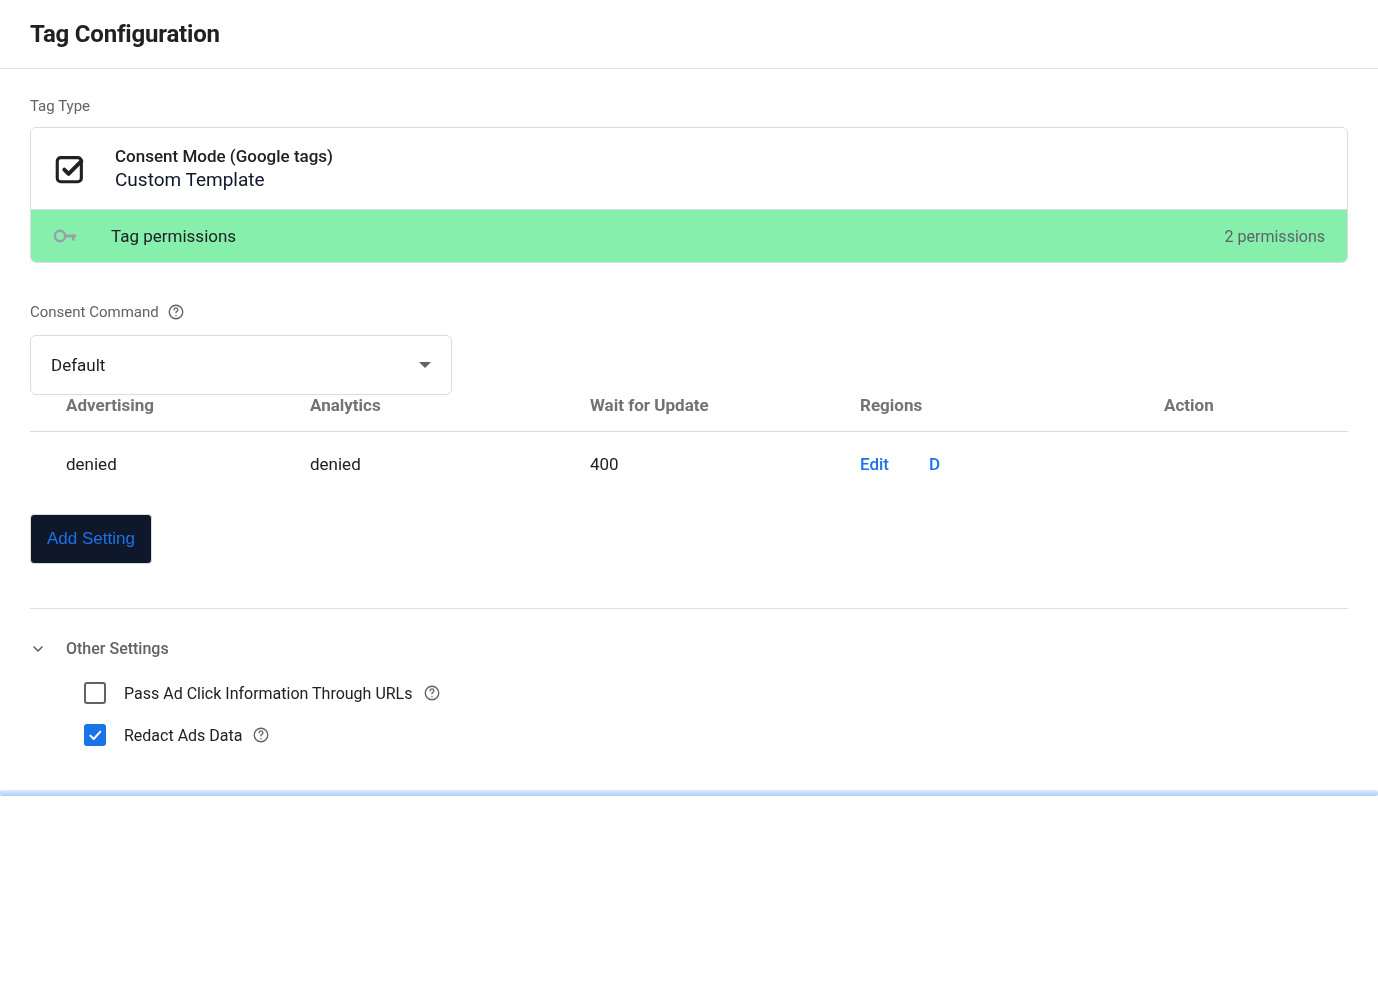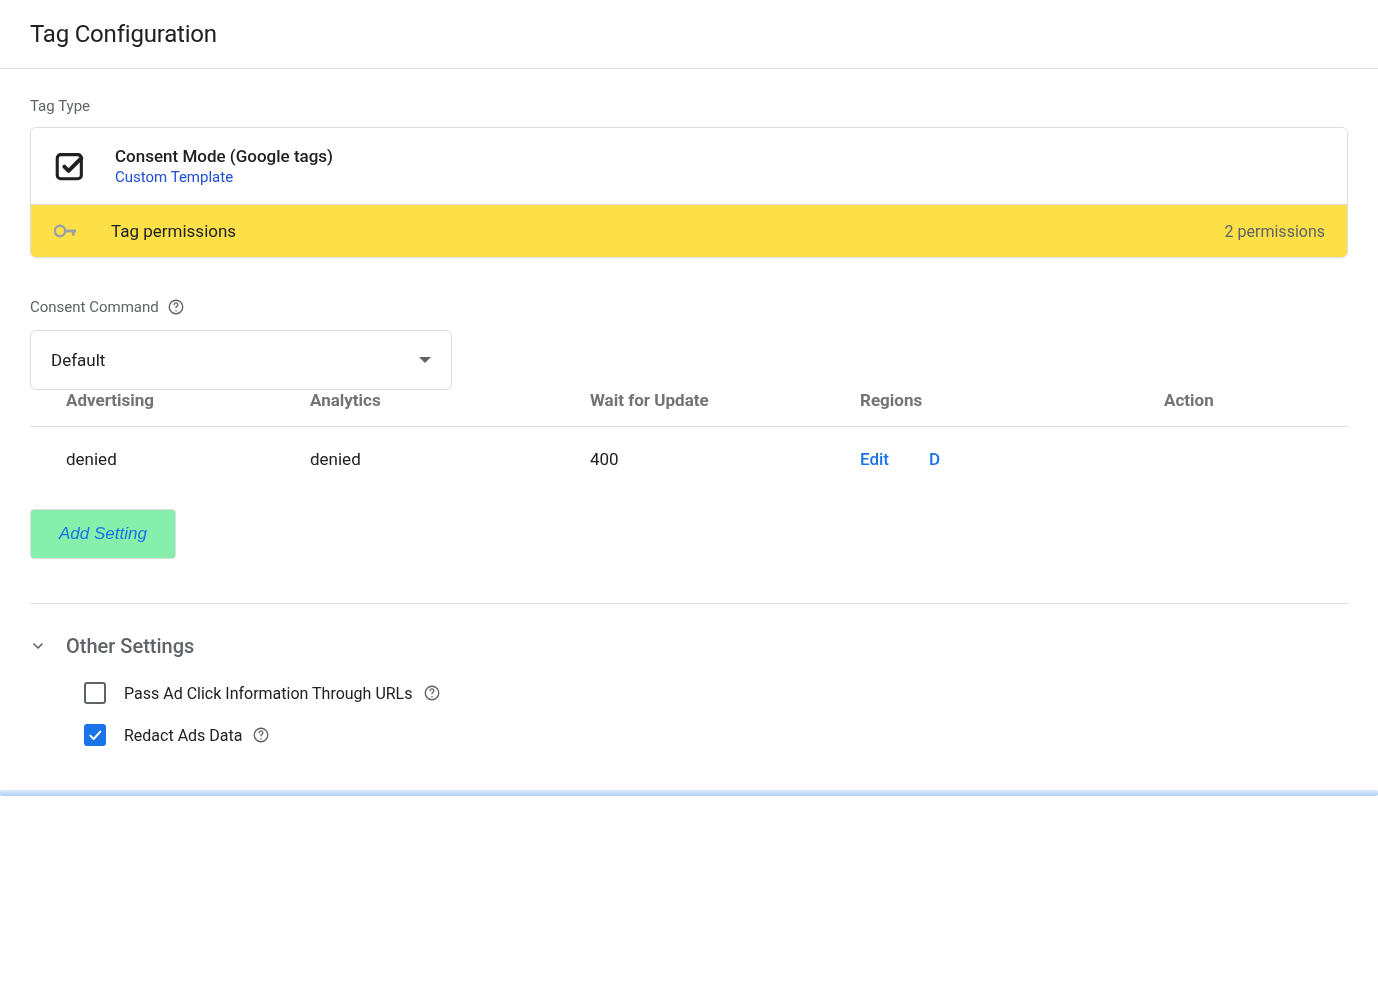--- a/index.html
+++ b/index.html
@@ -13,21 +13,21 @@
       color: #202124;
       font-size: 14px;
       width: 1378px;
       overflow-x: hidden;
     }
     .header {
       padding: 20px 30px 20px 30px;
     }
     .header-title {
       font-size: 24px;
-      font-weight: 400;
+      font-weight: 700;
       color: #202124;
       letter-spacing: -0.2px;
     }
     .divider-full {
       border-bottom: 1px solid #e0e0e0;
     }
     .content {
       padding: 28px 30px 20px 30px;
     }
     .section-label {
@@ -58,28 +58,28 @@
       display: flex;
       flex-direction: column;
     }
     .tag-type-title {
       font-size: 17px;
       font-weight: 500;
       color: #202124;
       margin-bottom: 2px;
     }
     .tag-type-subtitle {
-      font-size: 15px;
-      color: #1d4ed8;
+      font-size: 19px;
+      color: #0f172a;
     }
     .permissions-row {
       display: flex;
       align-items: center;
       padding: 16px 22px;
-      background: #fde047;
+      background: #86efac;
       border-top: 1px solid #dadce0;
     }
     .key-icon {
       width: 26px;
       height: 20px;
       margin-right: 32px;
       display: flex;
       align-items: center;
       justify-content: center;
     }
@@ -169,47 +169,46 @@
     }
     .action-link {
       color: #1a73e8;
       font-size: 17px;
       font-weight: 500;
       cursor: pointer;
     }
     .add-setting-btn {
       margin-top: 18px;
       border: 1px solid #dadce0;
-      background: #86efac;
+      background: #0f172a;
       border-radius: 4px;
-      padding: 14px 28px;
+      padding: 14px 16px;
       color: #1a73e8;
       font-size: 17px;
       font-weight: 500;
       cursor: pointer;
-      font-style: italic;
     }
     .bottom-divider {
       margin-top: 44px;
       border-bottom: 1px solid #e0e0e0;
     }
     .other-settings {
       margin-top: 30px;
     }
     .other-header {
       display: flex;
       align-items: center;
       gap: 20px;
       cursor: pointer;
     }
     .chevron-down {
       display: inline-flex;
     }
     .other-title {
-      font-size: 20px;
+      font-size: 16px;
       font-weight: 500;
       color: #5f6368;
     }
     .checkbox-list {
       margin-top: 24px;
       padding-left: 54px;
       display: flex;
       flex-direction: column;
       gap: 20px;
     }

